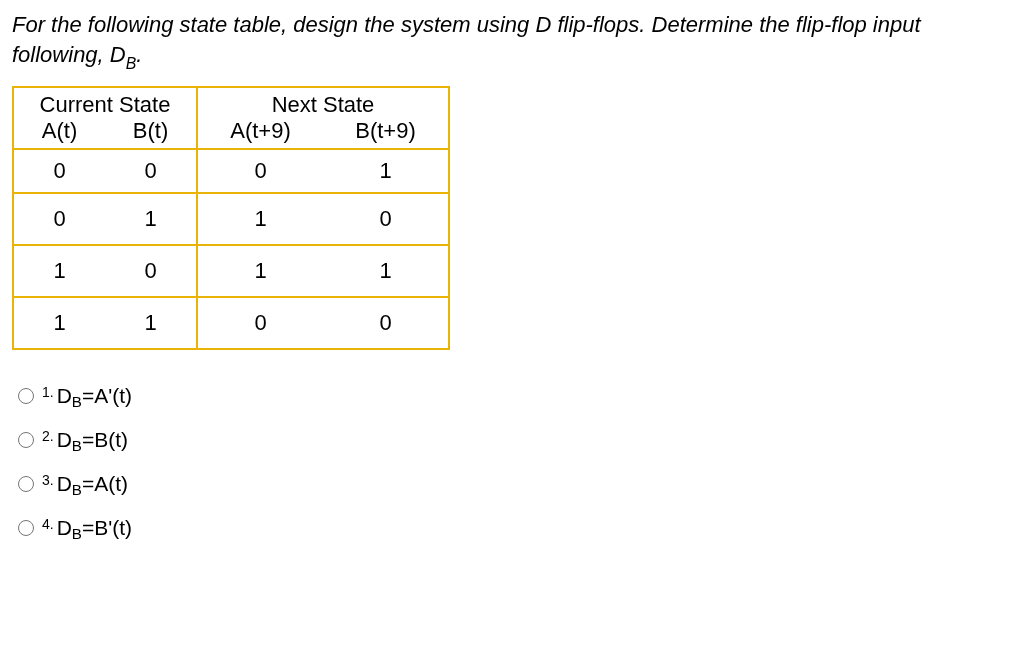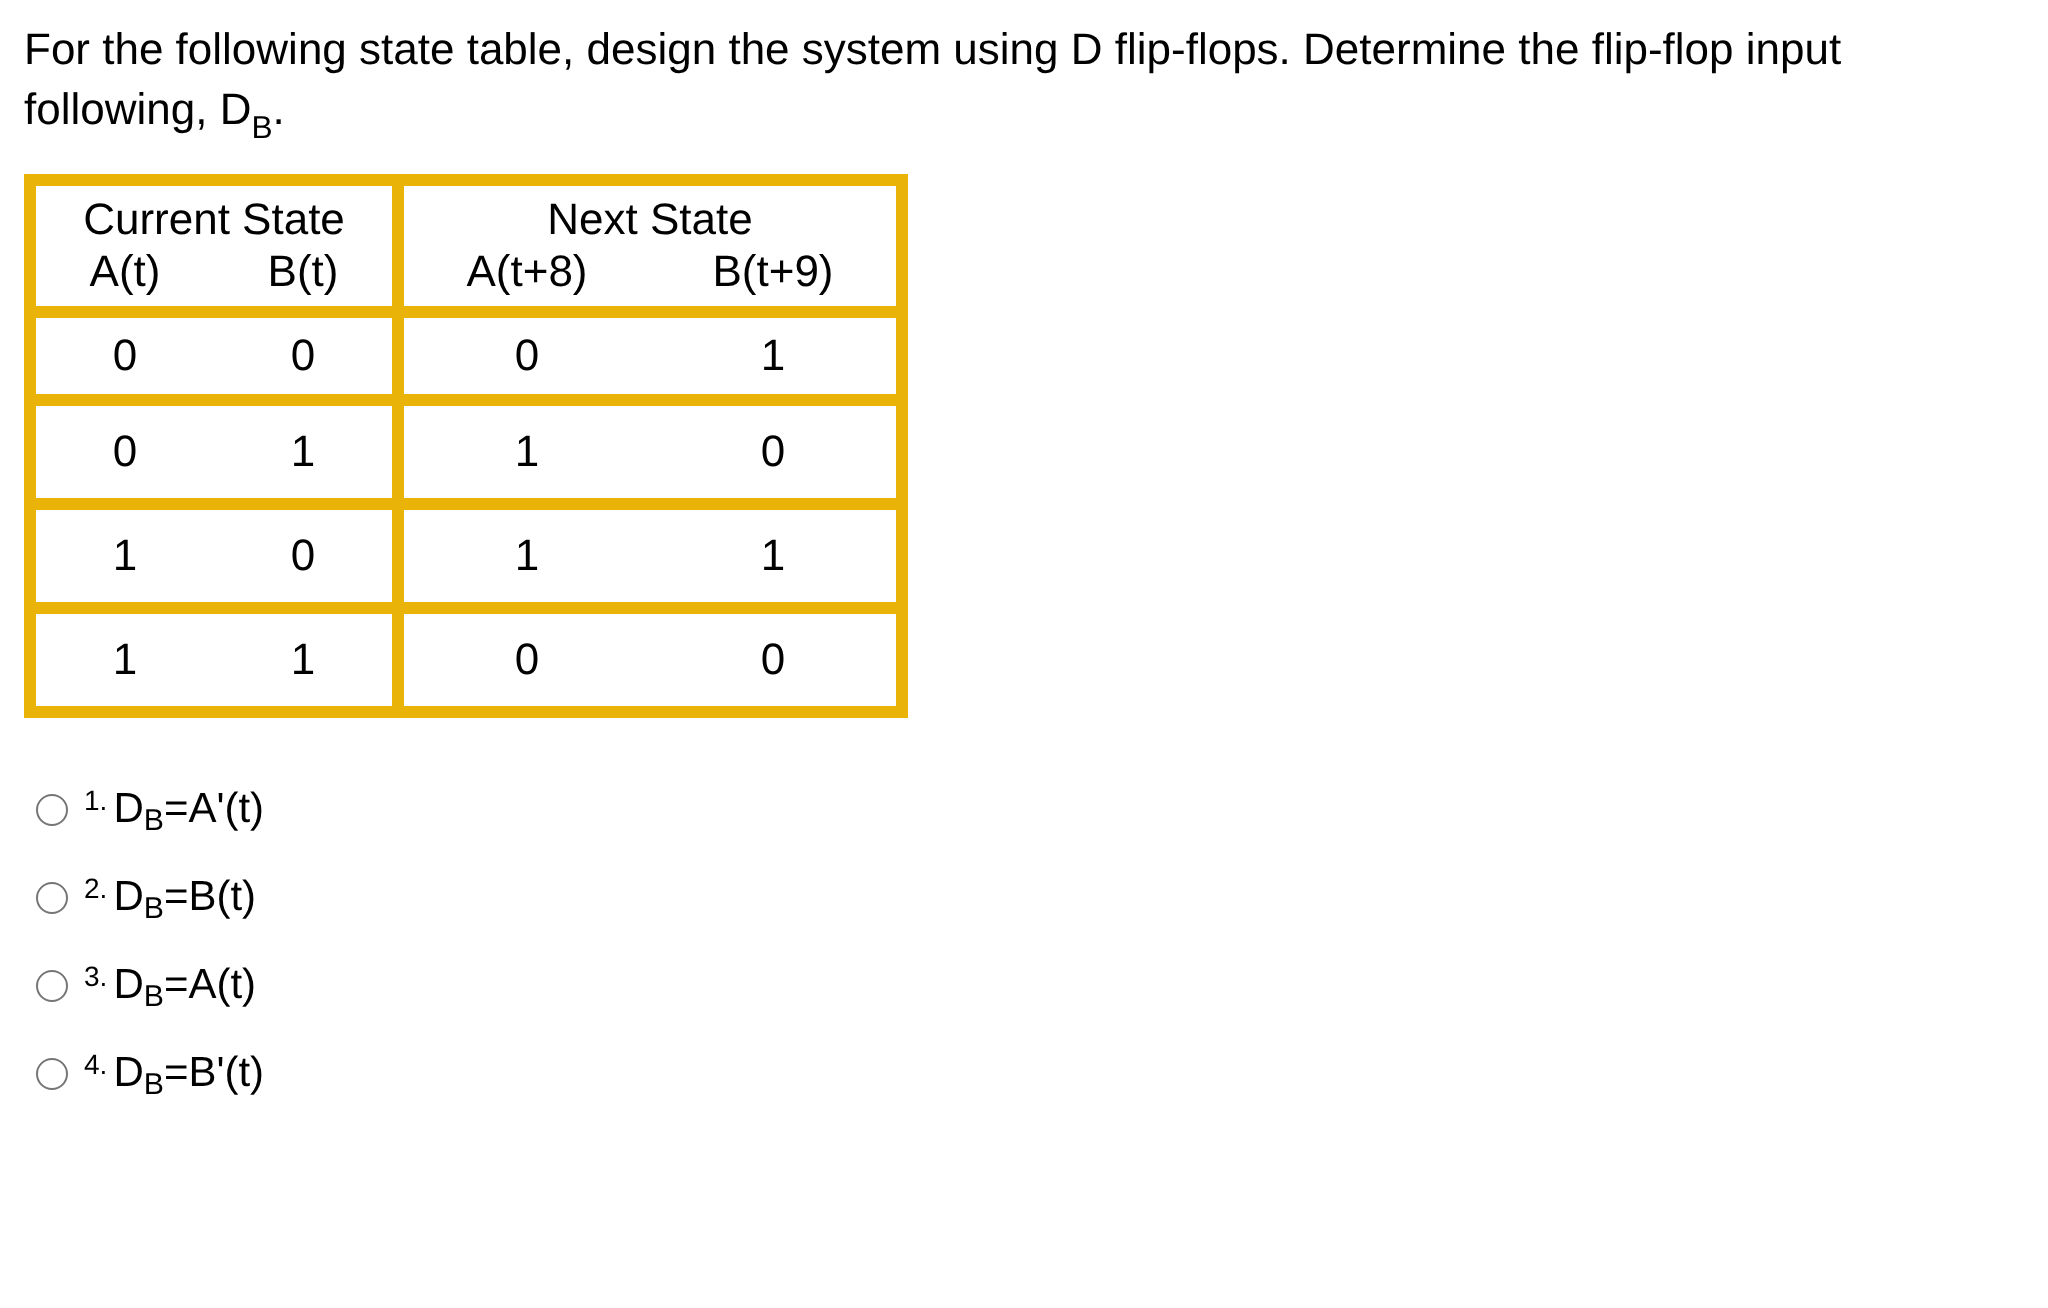--- a/index.html
+++ b/index.html
@@ -12,33 +12,34 @@
       font-size: 22px;
       color: #000;
       padding: 10px 12px;
       background: #fff;
       width: 1024px;
     }
     .question-text {
       font-size: 22px;
       line-height: 1.35;
       margin-bottom: 14px;
+      font-style: italic;
     }
     .sub {
       font-size: 0.72em;
       vertical-align: sub;
       position: relative;
       top: 0.15em;
     }
     table {
       border-collapse: collapse;
       margin-bottom: 34px;
     }
     table td, table th {
-      border: 6px solid #eab308;
+      border: 2px solid #eab308;
       font-weight: normal;
       text-align: center;
       font-size: 22px;
     }
     .hdr1 td {
       border-bottom: none;
       padding: 4px 6px 0 6px;
     }
     .hdr2 td {
       border-top: none;
@@ -122,21 +123,21 @@
   </tr>
   <tr class="hdr2">
     <td class="col-cur">
       <div class="colpair">
         <span>A(t)</span>
         <span>B(t)</span>
       </div>
     </td>
     <td class="col-nxt">
       <div class="colpair">
-        <span>A(t+8)</span>
+        <span>A(t+9)</span>
         <span>B(t+9)</span>
       </div>
     </td>
   </tr>
   <tr class="datarow">
     <td class="col-cur firstrow">
       <div class="pair">
             <span>0</span>
             <span>0</span>
           </div>

